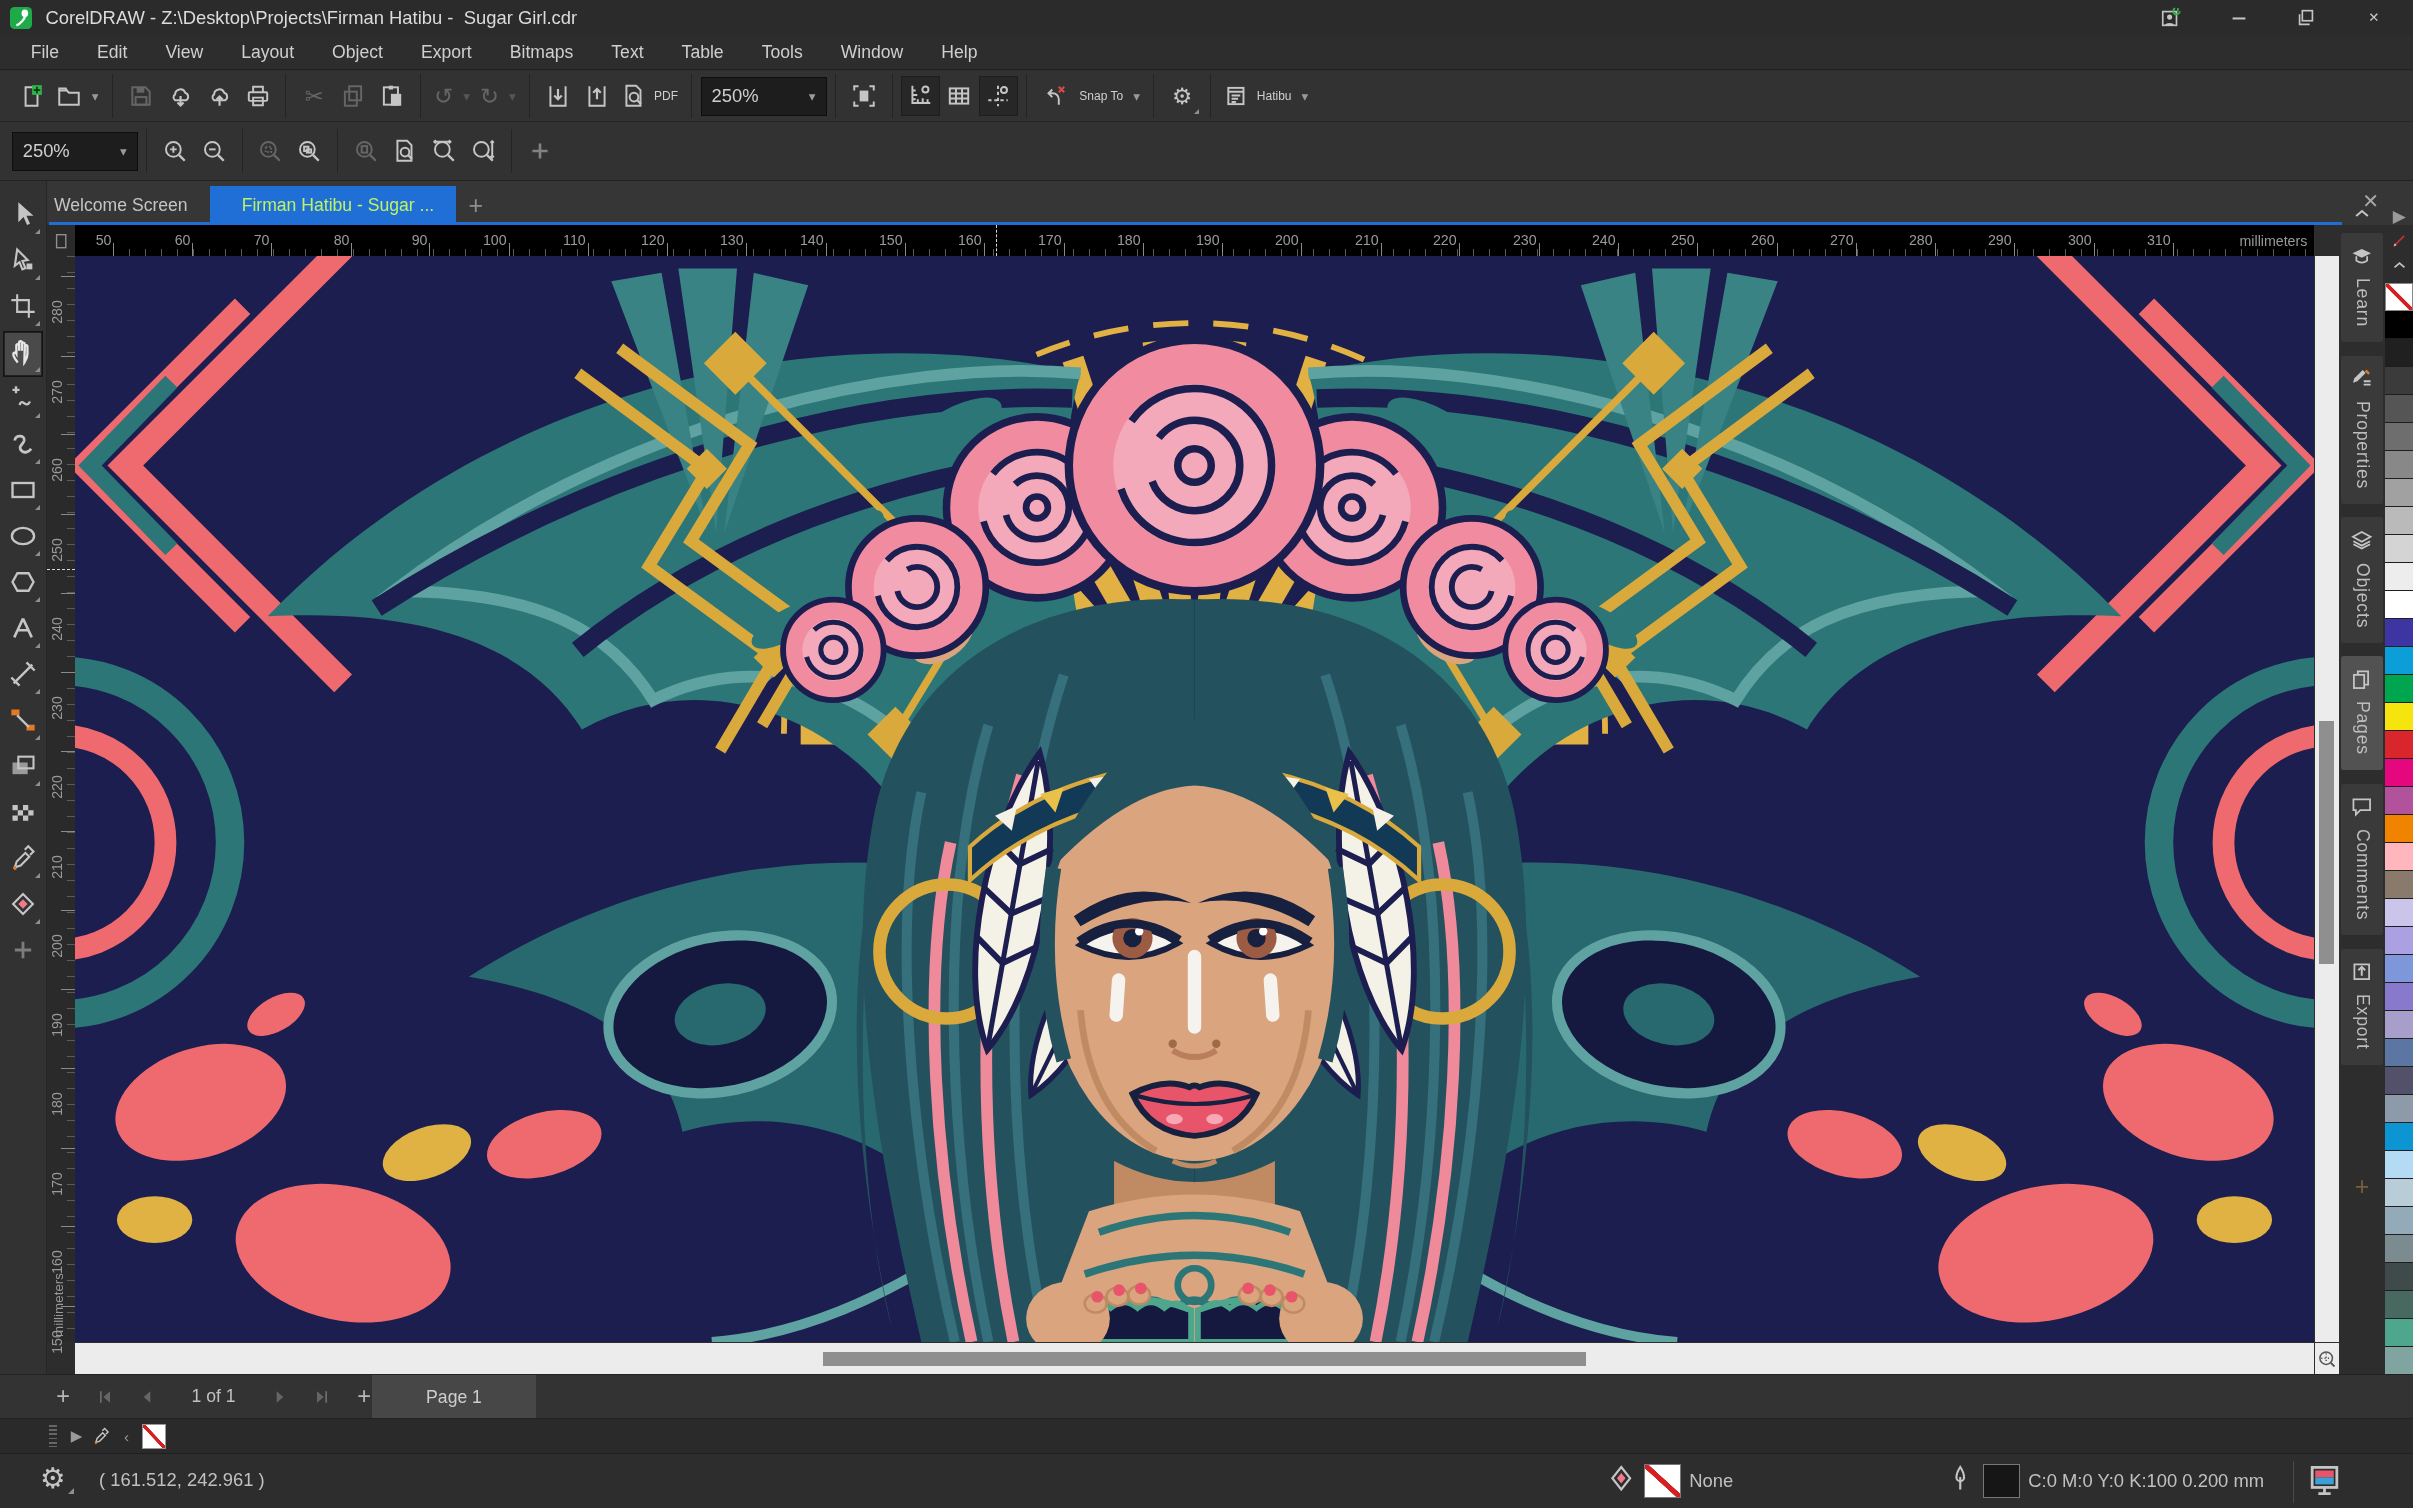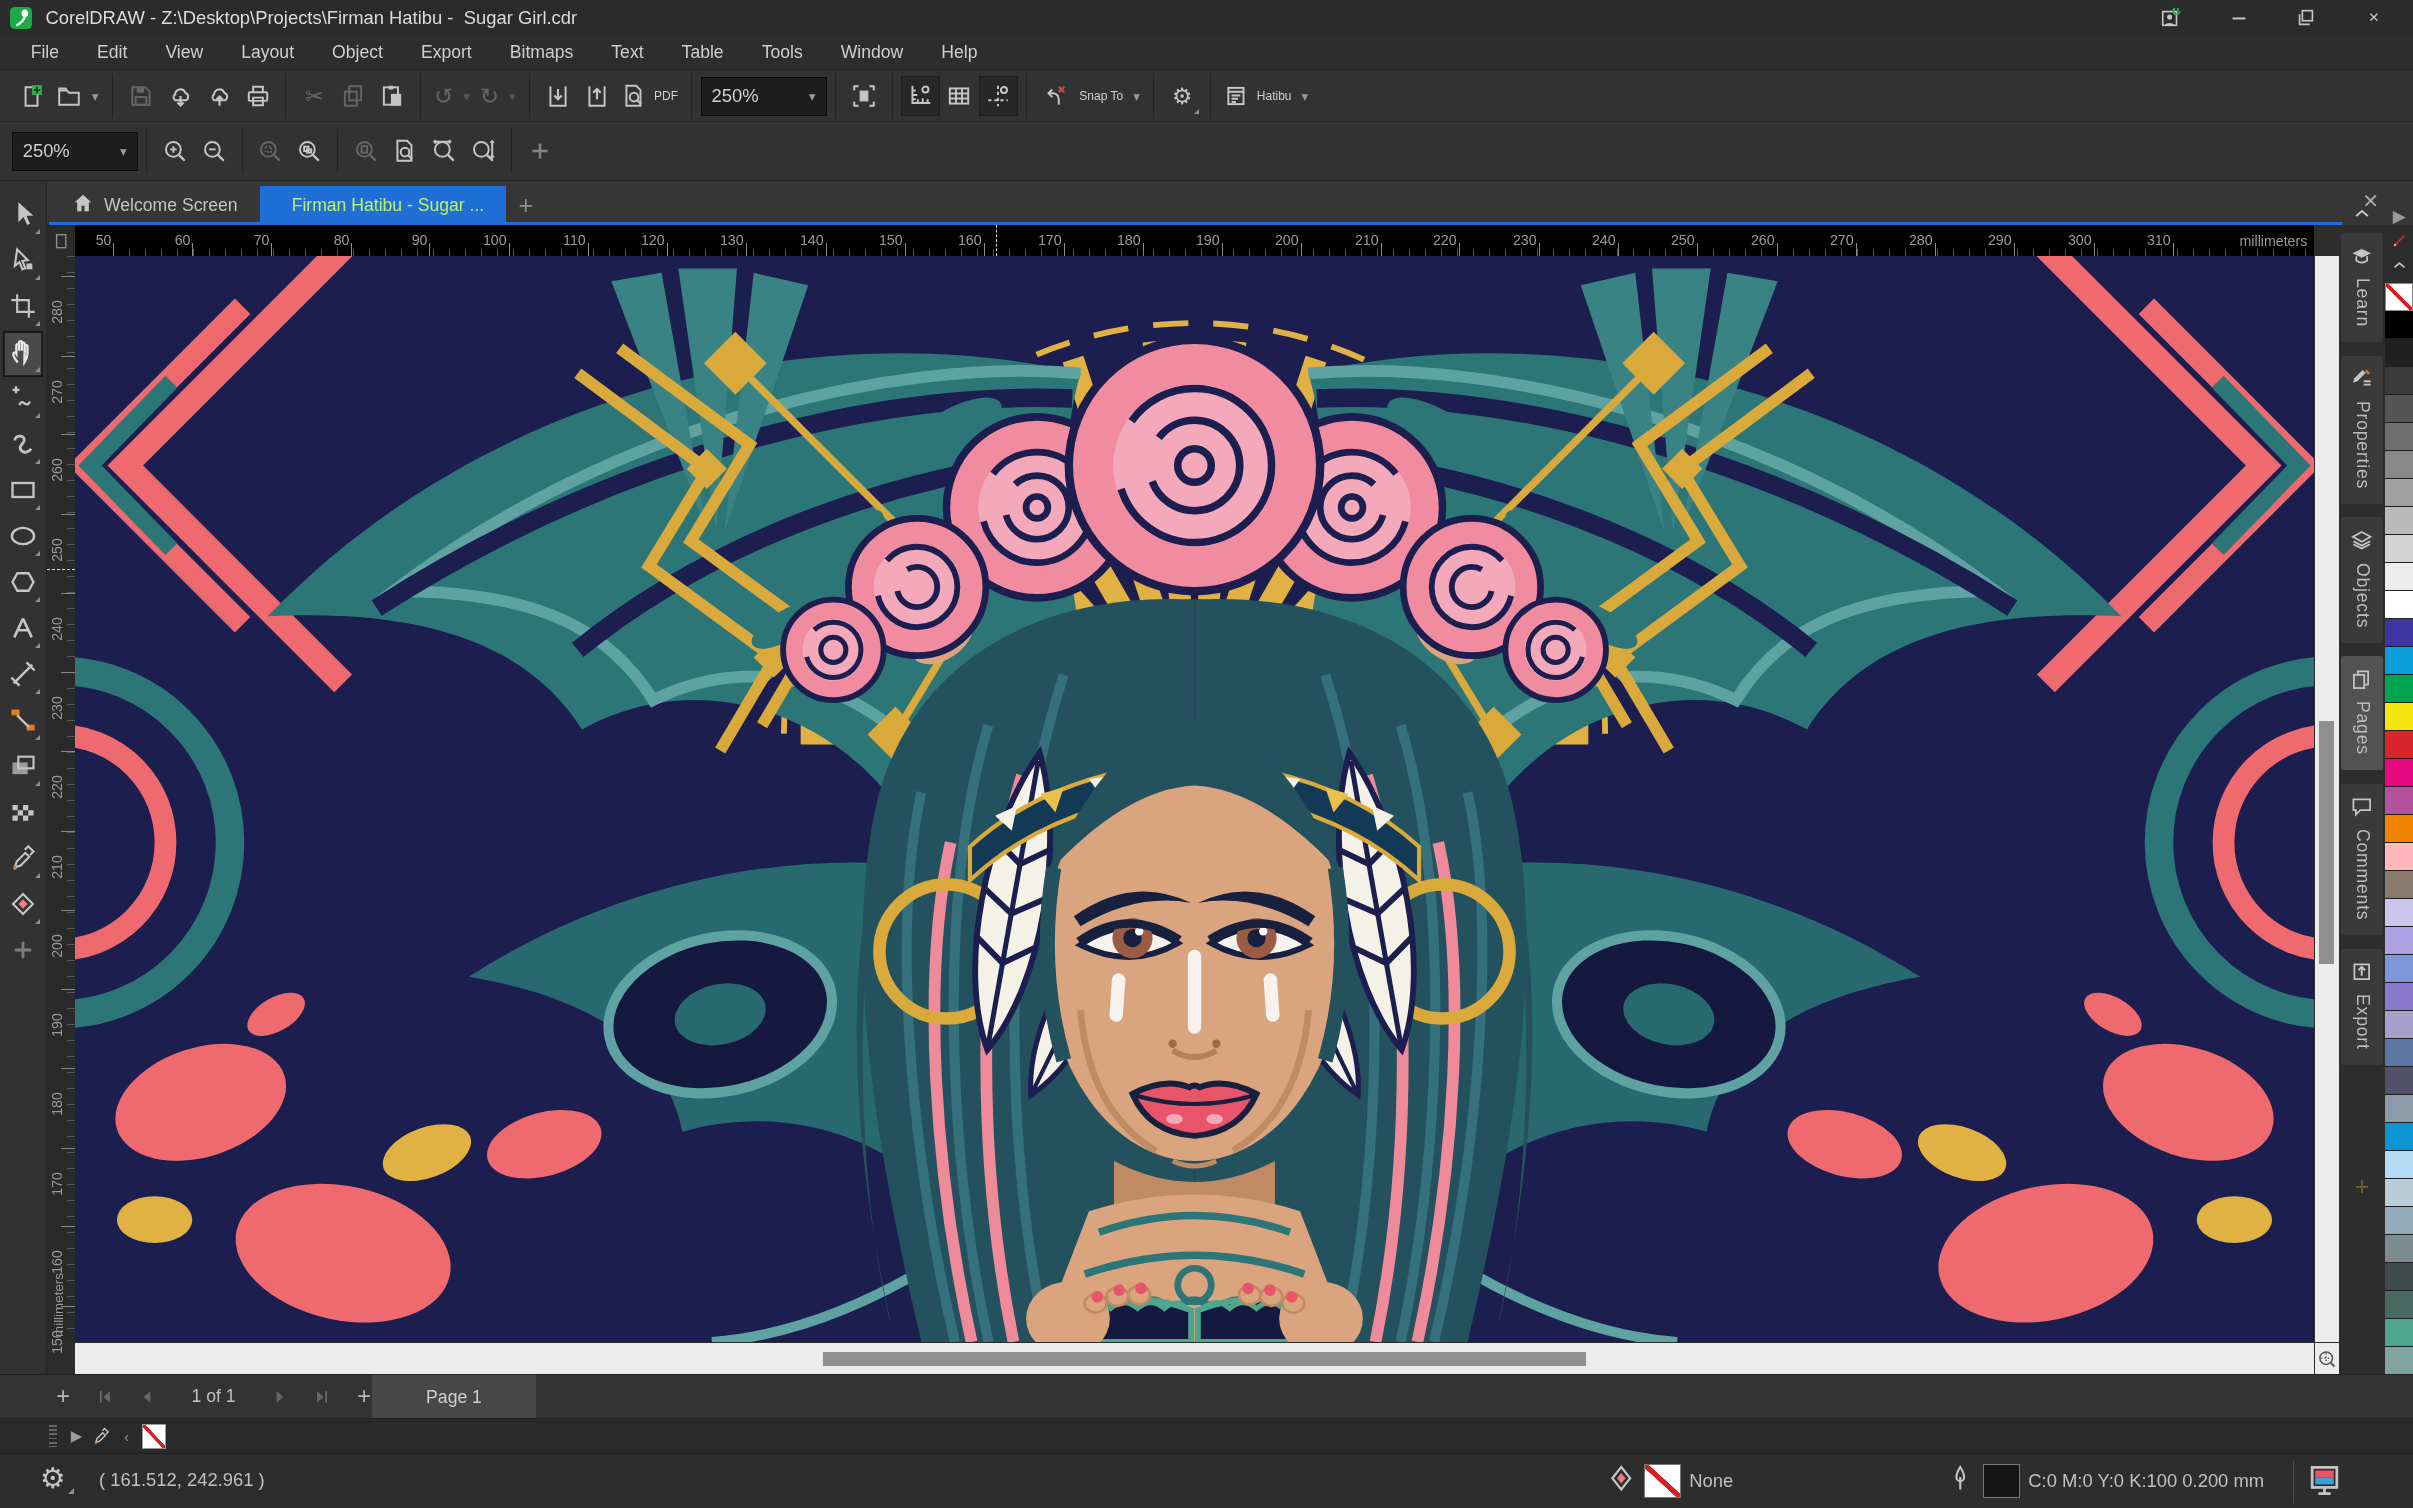--- a/index.html
+++ b/index.html
@@ -33,21 +33,21 @@
   .tbtn.dim { opacity:.55; }
   .tbtn.active { background:#272727; box-shadow:inset 0 0 0 0.8px #1c1c1c; }
   .tbtn.dd::after { content:"▾"; font-size:13.4px; color:#9a9a9a; margin-left:3.4px; }
   .tbtn.flyout::after { content:""; position:absolute; right:2.5px; bottom:2.5px;
     border-left:5.9px solid transparent; border-bottom:5.9px solid #8f8f8f; }
   .tbtn.combo { background:#1d1d1d; border:0.8px solid #0d0d0d; min-width:126px; height:39px;
     justify-content:space-between; padding:0 10px; }
   .tbtn.combo .tlabel { font-size:18.4px; }
   .vsep { width:0.8px; height:44px; background:#242424; margin:0 8.4px; }
   
-  #tabbar { position:absolute; left:0; top:181px; width:2413px; height:44px; background:#363636; display:flex; align-items:flex-end; padding-left:50px; }
+  #tabbar { position:absolute; left:0; top:181px; width:2413px; height:44px; background:#363636; display:flex; align-items:flex-end; }
   #tabbar .blue-line { position:absolute; left:49px; bottom:0; width:2293px; height:3.4px; background:#1f6fd6; }
   .doc-tab { height:39px; display:flex; align-items:center; gap:10px; padding:0 22px; font-size:17.6px; color:#c4c4c4; }
   .doc-tab svg { width:22px; height:22px; }
   .doc-tab.active { background:#1f6fd6; color:#bef264; }
   #new-tab-btn { width:39px; height:39px; display:flex; align-items:center; justify-content:center; font-size:25px; color:#8f8f8f; }
   #doc-close { position:absolute; right:34px; top:8.4px; font-size:20px; color:#a8a8a8; }
   
   #origin-cell { position:absolute; left:47px; top:225px; width:28.5px; height:32px; background:#2a2a2a;
     display:flex; align-items:center; justify-content:center; border-right:0.8px solid #1f1f1f; }
   #origin-cell svg { width:18.4px; height:18.4px; }

